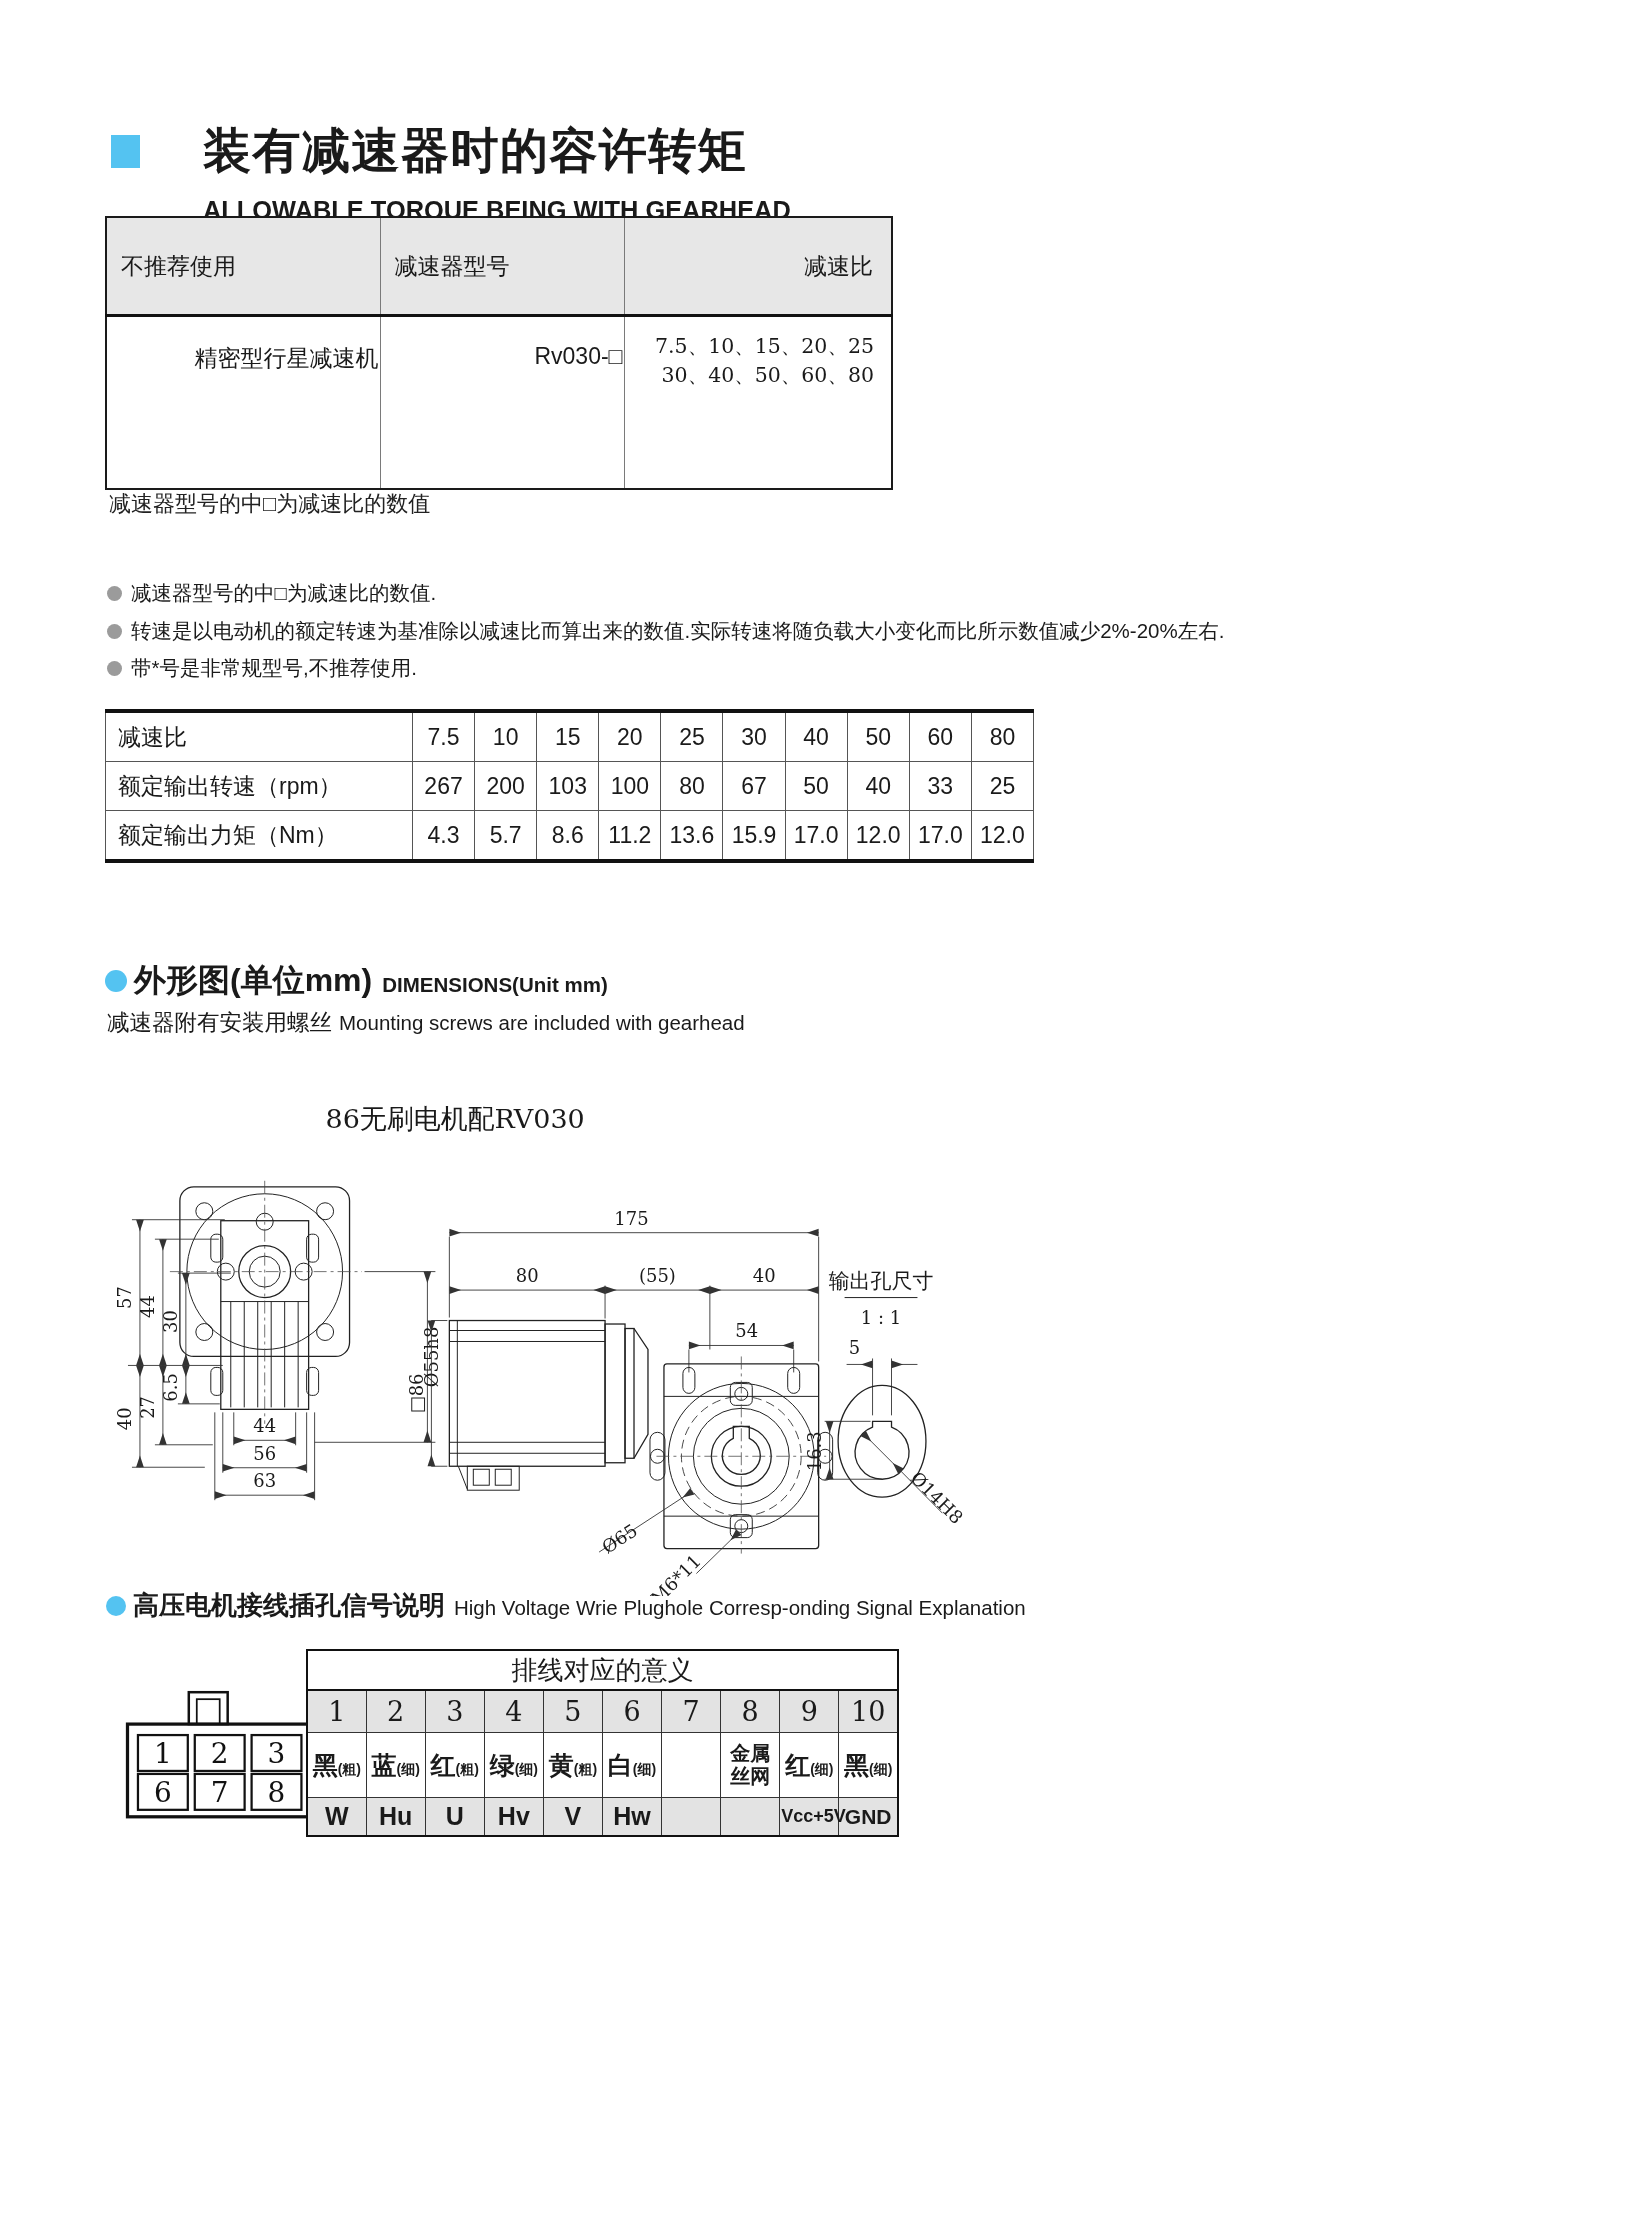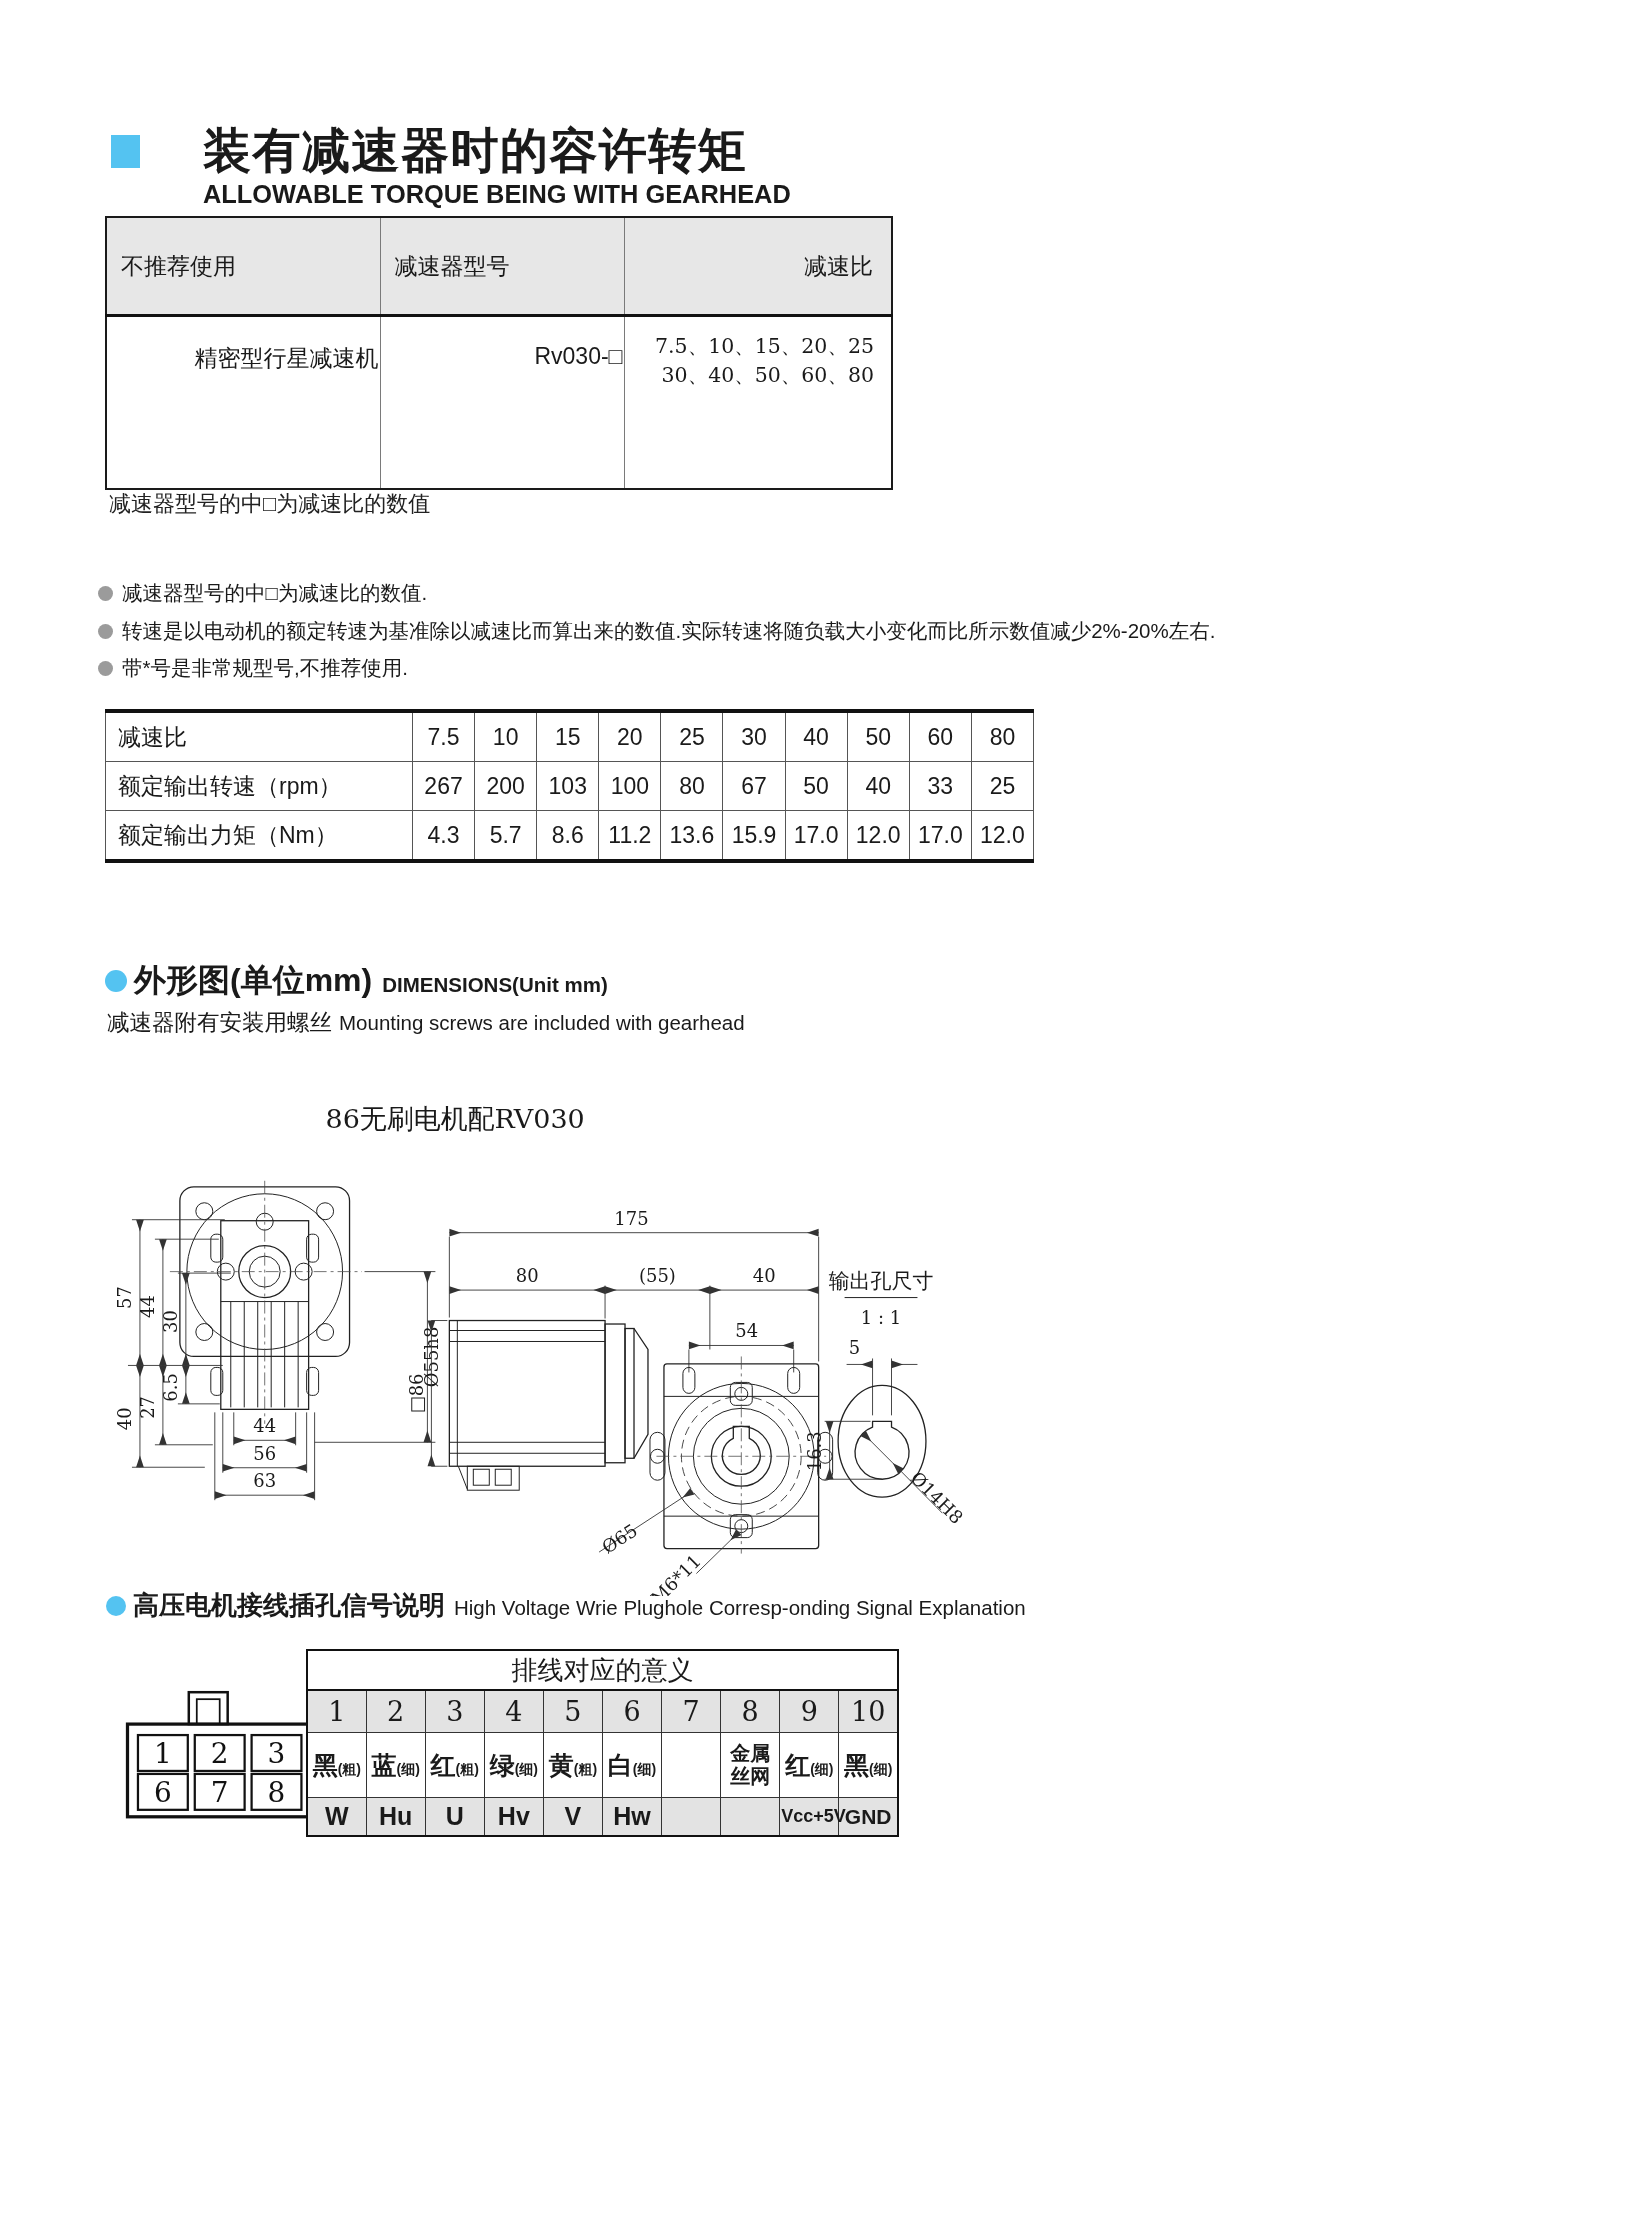--- a/index.html
+++ b/index.html
@@ -7,36 +7,36 @@
     width:1647px;height:2239px;background:#ffffff;position:relative;
     font-family:"Liberation Sans",sans-serif;color:#1a1a1a;
   }
   .abs{position:absolute;}
 
   
   .title-row{left:111px;top:126px;display:flex;align-items:flex-start;gap:48px;}
   .title-square{width:29px;height:33px;background:#54c3f1;margin-top:9px;}
   .title-texts{margin-left:15px;}
   .title-zh{font-size:48px;font-weight:bold;line-height:1.05;letter-spacing:1.5px;white-space:nowrap;}
-  .title-en{font-size:25.4px;font-weight:bold;margin-top:4px;letter-spacing:0;white-space:nowrap;}
+  .title-en{font-size:25.4px;font-weight:bold;margin-top:20px;letter-spacing:0;white-space:nowrap;}
 
   
   .t1{left:105px;top:216px;border-collapse:collapse;table-layout:fixed;width:787px;border:2px solid #1a1a1a;}
   .t1 td{border-left:1px solid #7a7a7a;vertical-align:top;font-size:23px;}
   .t1 td:first-child{border-left:none;}
   .t1 .hrow td{background:#e7e7e7;height:94px;vertical-align:middle;padding-left:14px;border-bottom:3px solid #111;}
   .t1 .hrow td.ralign{text-align:right;padding-right:18px;padding-left:0;}
   .t1 .drow td{height:144px;padding-top:26px;padding-left:14px;text-align:right;}
   .t1 .drow td.ratio-cell{font-family:"DejaVu Serif",serif;font-size:20.5px;line-height:1.4;text-align:right;
       padding-right:17px;padding-left:0;padding-top:15px;}
 
   .tnote{left:109px;top:489px;font-size:22px;color:#222;text-align:center;}
 
   
-  .notes{left:98px;top:582px;width:1472px;}
+  .notes{left:107px;top:582px;width:1472px;}
   .note-row{display:flex;align-items:flex-start;margin-bottom:15px;}
   .bullet{width:15px;height:15px;border-radius:50%;background:#9b9b9b;margin-top:4px;flex:none;}
   .note-text{font-size:20.5px;margin-left:9px;line-height:1.1;}
 
   
   .t2{left:105px;top:709px;border-collapse:collapse;table-layout:fixed;width:929px;
       border-top:4.5px solid #111;border-bottom:4.5px solid #111;border-left:1.5px solid #111;border-right:1.5px solid #111;}
   .t2 td{border:1px solid #555;font-size:23px;height:46px;text-align:center;}
   .t2 td.lbl{text-align:left;padding-left:12px;width:293px;}
 

